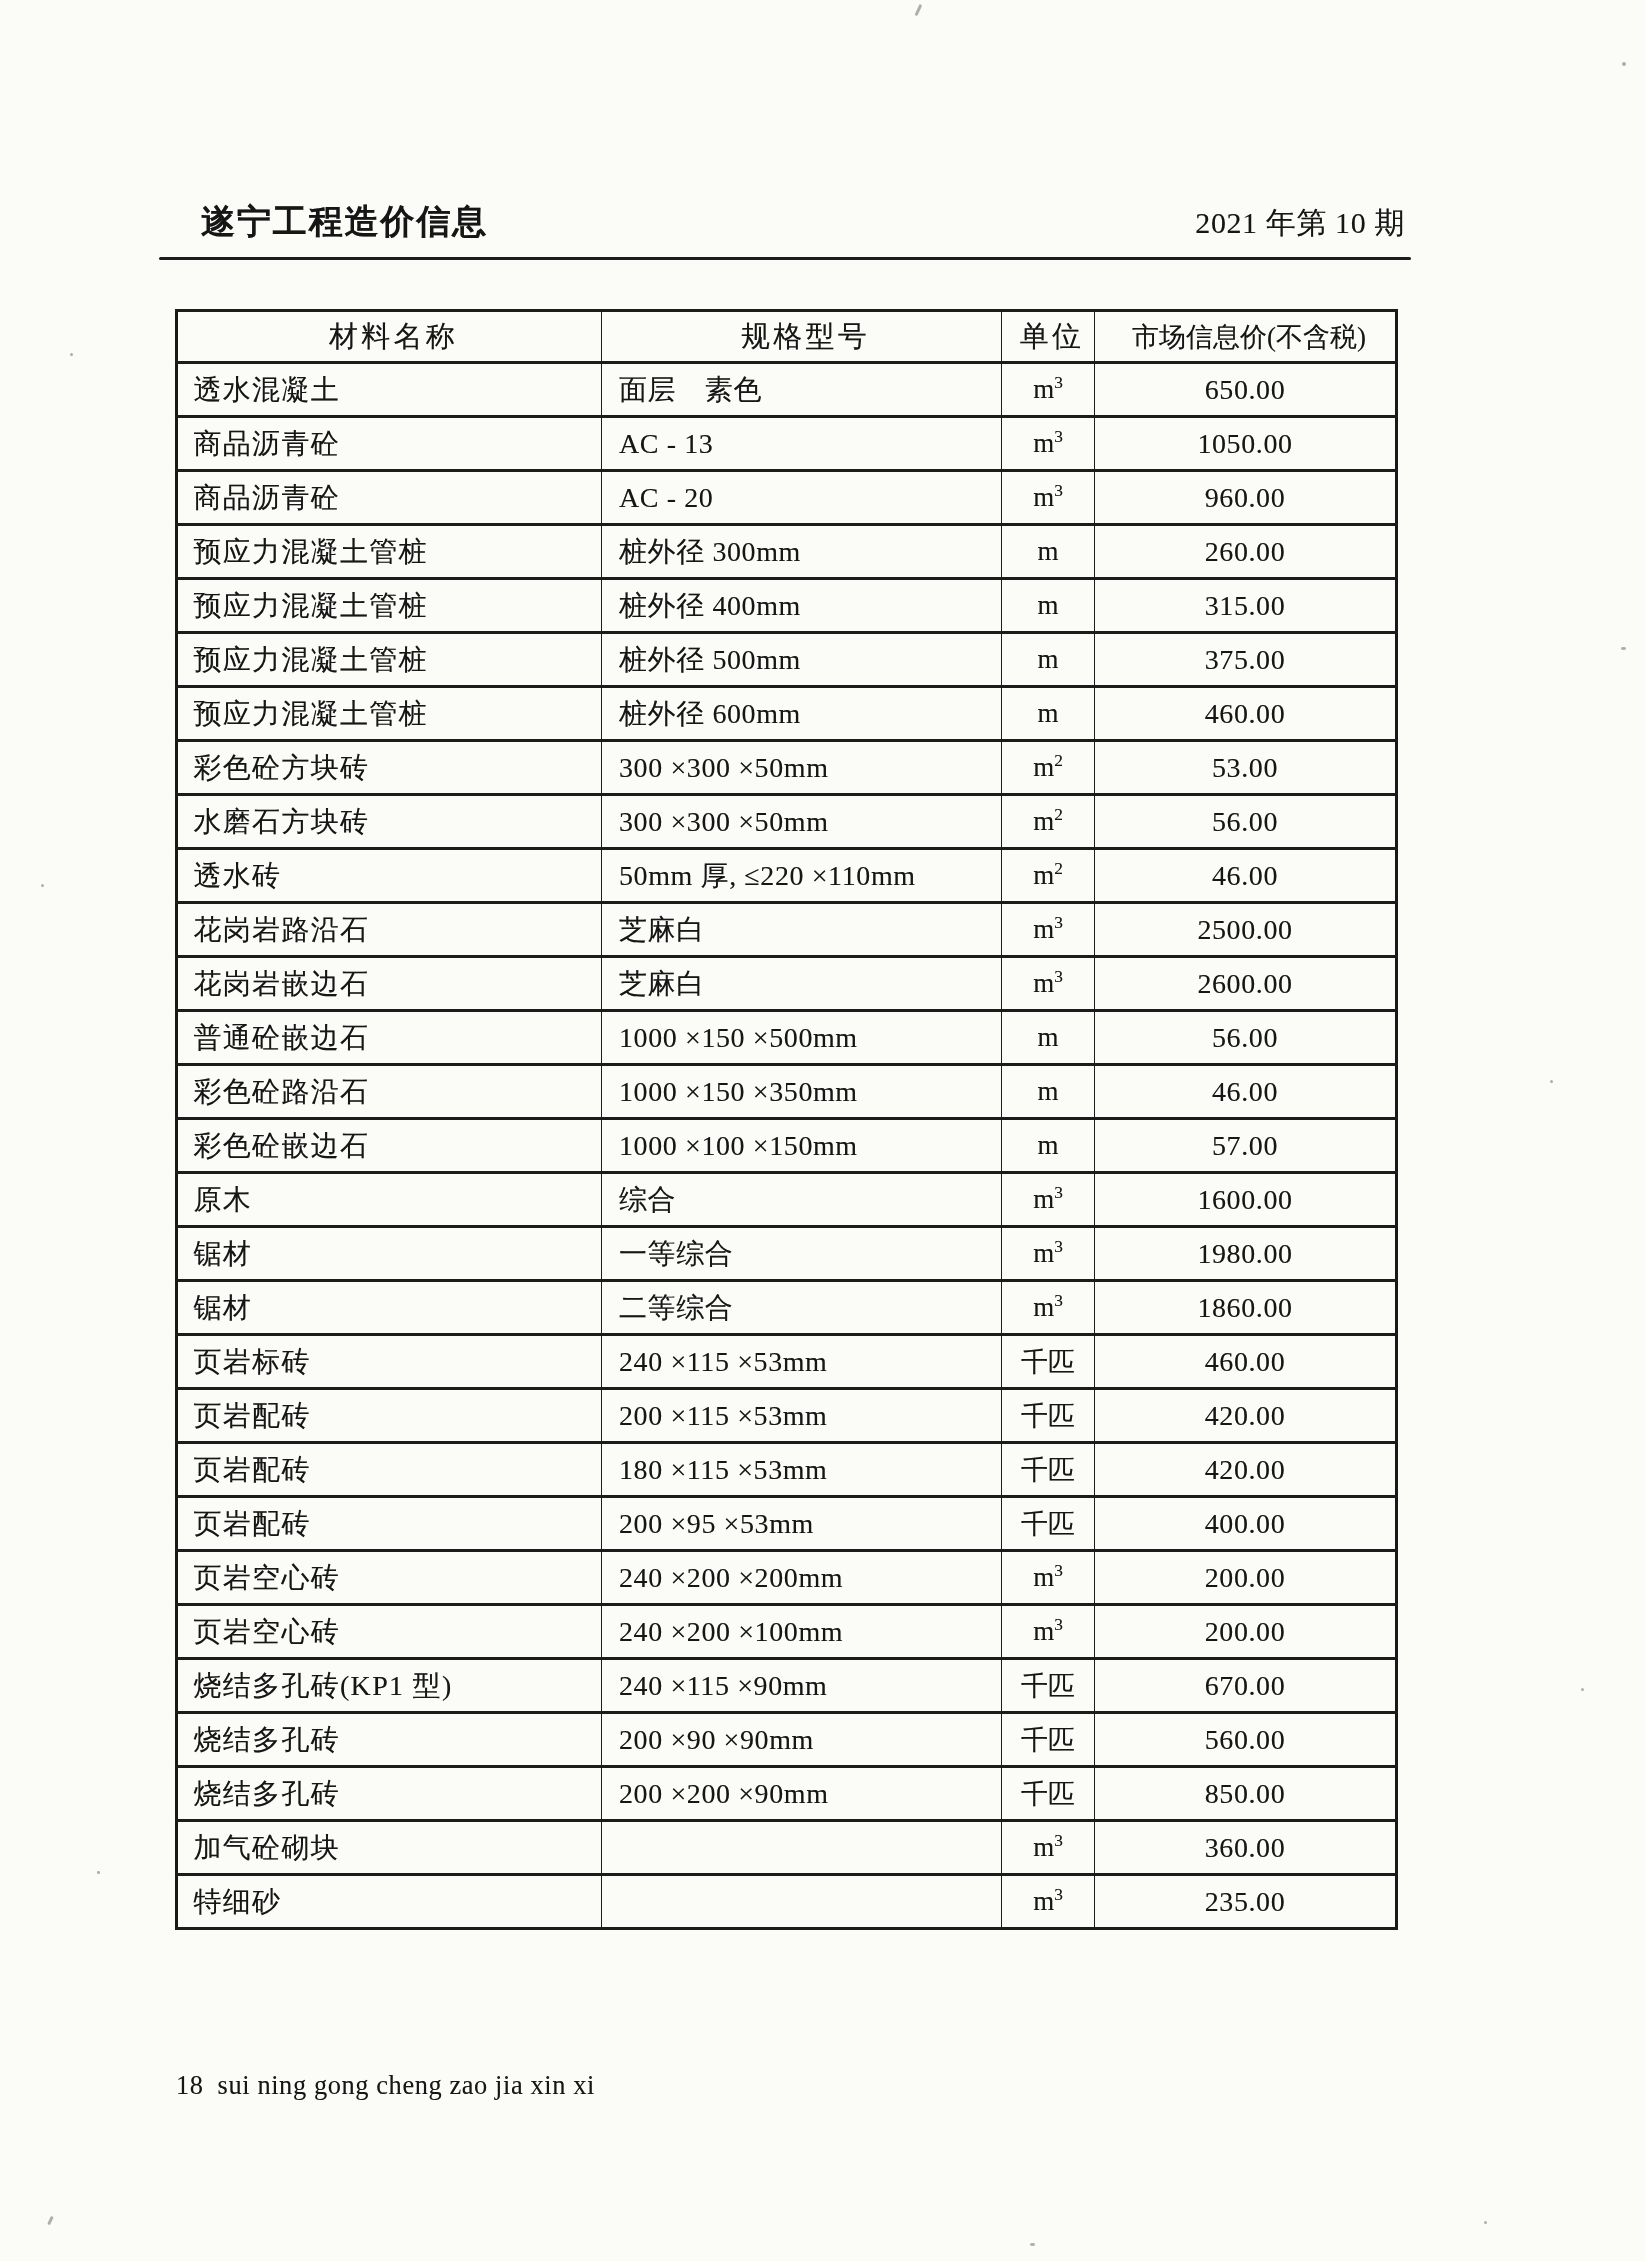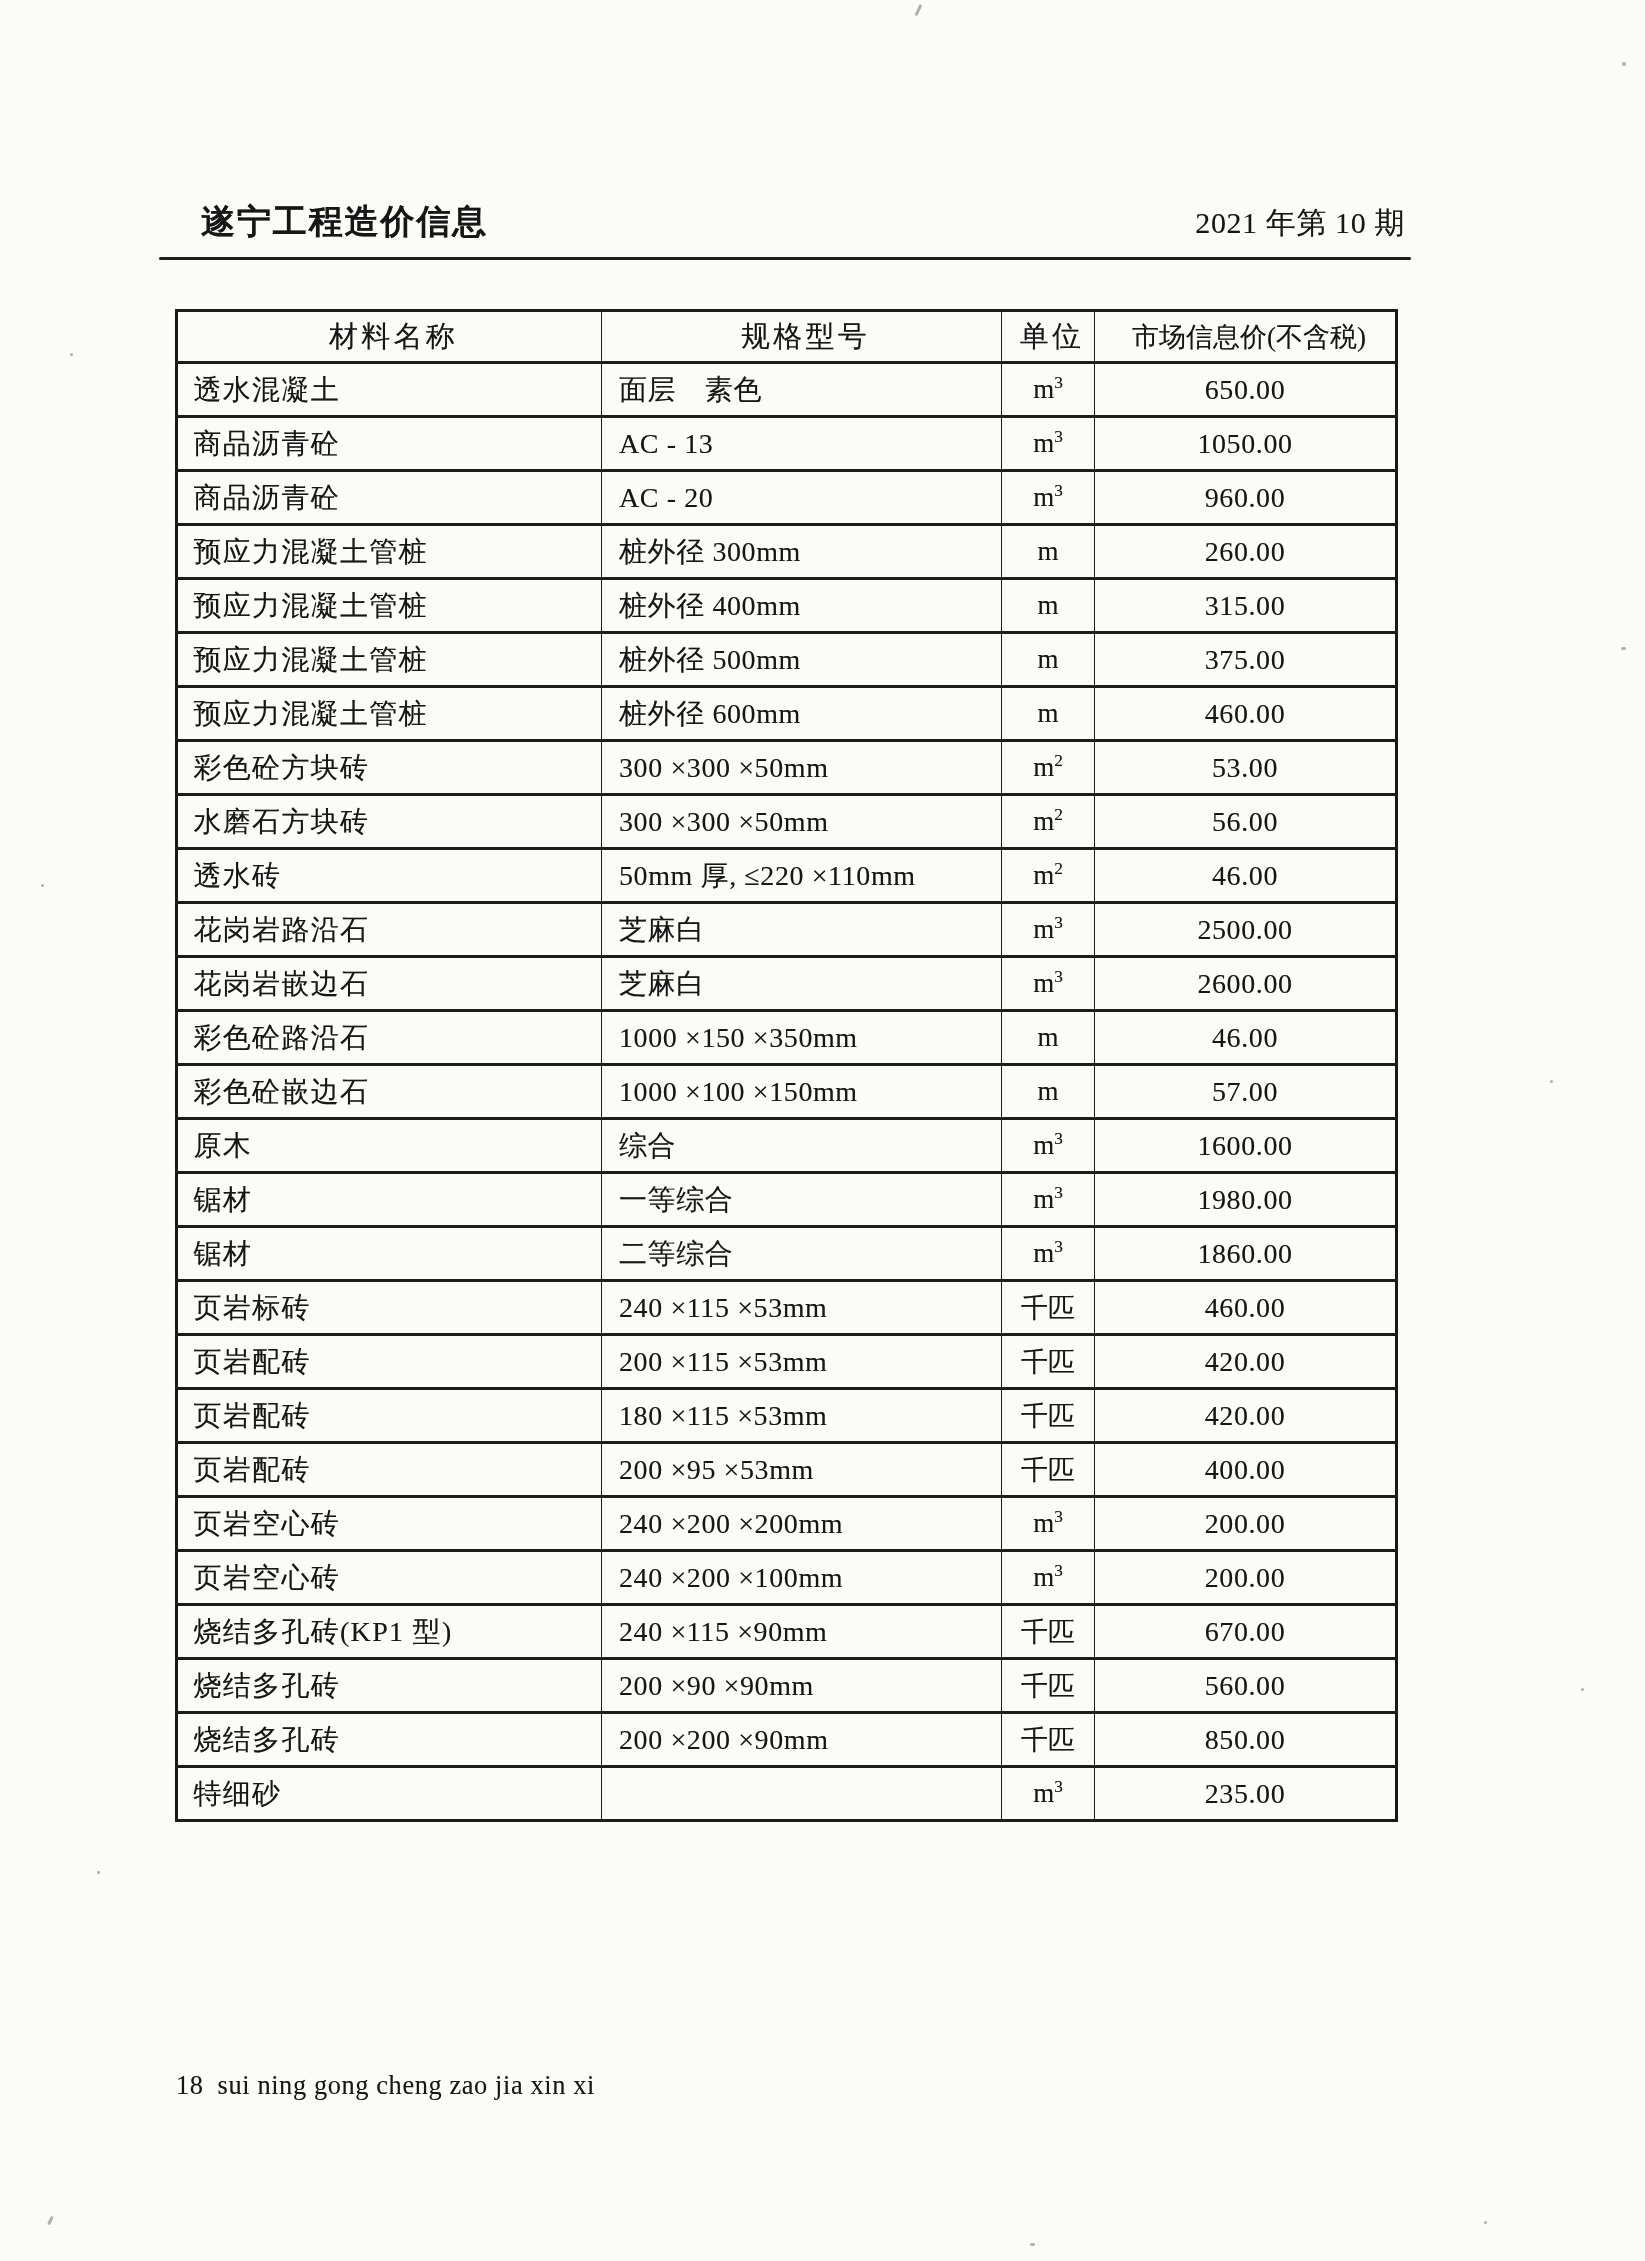--- a/index.html
+++ b/index.html
@@ -189,20 +189,26 @@
     <td class="c-unit"><span>m</span><sup>3</sup></td>
     <td class="c-price">2500.00</td>
   </tr>
         <tr>
     <td class="c-name">花岗岩嵌边石</td>
     <td class="c-spec">芝麻白</td>
     <td class="c-unit"><span>m</span><sup>3</sup></td>
     <td class="c-price">2600.00</td>
   </tr>
         <tr>
+    <td class="c-name">普通砼嵌边石</td>
+    <td class="c-spec">1000 ×150 ×500mm</td>
+    <td class="c-unit"><span>m</span><sup></sup></td>
+    <td class="c-price">56.00</td>
+  </tr>
+        <tr>
     <td class="c-name">彩色砼路沿石</td>
     <td class="c-spec">1000 ×150 ×350mm</td>
     <td class="c-unit"><span>m</span><sup></sup></td>
     <td class="c-price">46.00</td>
   </tr>
         <tr>
     <td class="c-name">彩色砼嵌边石</td>
     <td class="c-spec">1000 ×100 ×150mm</td>
     <td class="c-unit"><span>m</span><sup></sup></td>
     <td class="c-price">57.00</td>
@@ -271,20 +277,26 @@
     <td class="c-name">烧结多孔砖</td>
     <td class="c-spec">200 ×90 ×90mm</td>
     <td class="c-unit"><span>千匹</span><sup></sup></td>
     <td class="c-price">560.00</td>
   </tr>
         <tr>
     <td class="c-name">烧结多孔砖</td>
     <td class="c-spec">200 ×200 ×90mm</td>
     <td class="c-unit"><span>千匹</span><sup></sup></td>
     <td class="c-price">850.00</td>
+  </tr>
+        <tr>
+    <td class="c-name">加气砼砌块</td>
+    <td class="c-spec"></td>
+    <td class="c-unit"><span>m</span><sup>3</sup></td>
+    <td class="c-price">360.00</td>
   </tr>
         <tr>
     <td class="c-name">特细砂</td>
     <td class="c-spec"></td>
     <td class="c-unit"><span>m</span><sup>3</sup></td>
     <td class="c-price">235.00</td>
   </tr>
       </tbody>
   </table>
 

